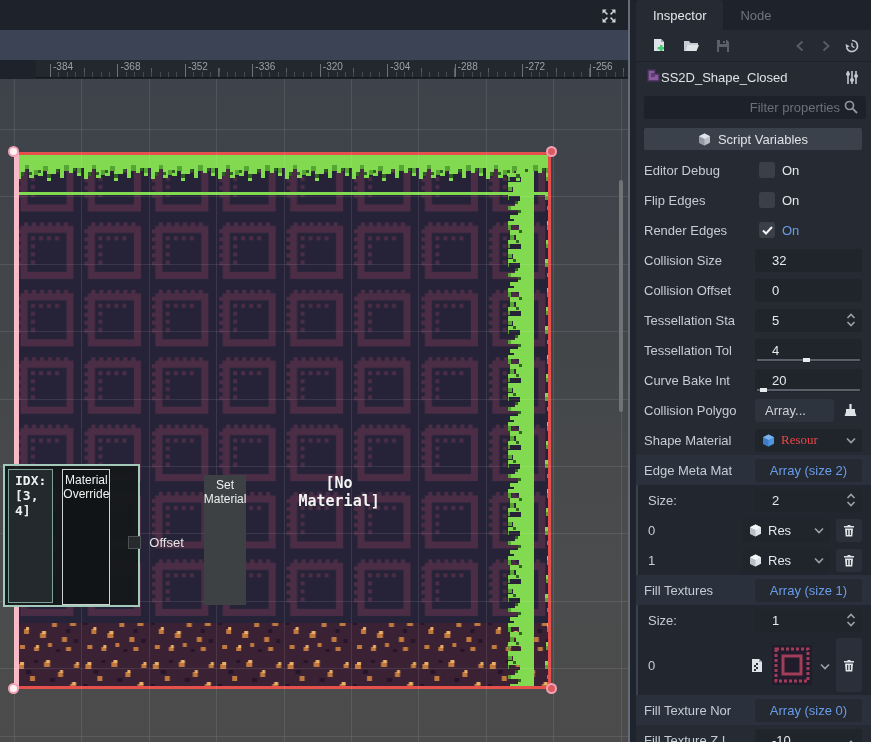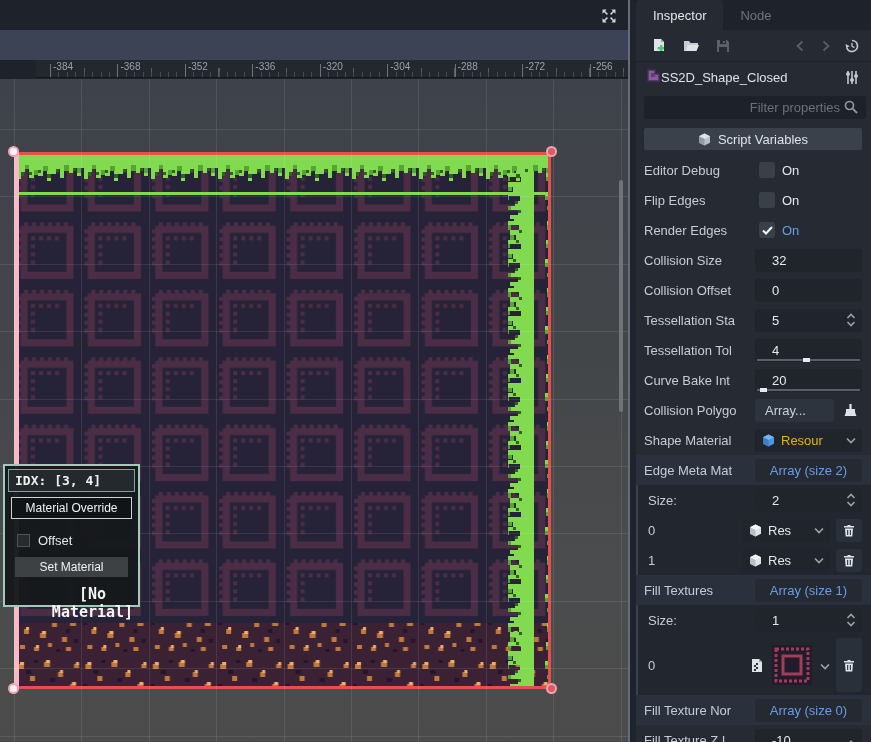--- a/index.html
+++ b/index.html
@@ -34,21 +34,21 @@
   .handle { position:absolute; width:11px; height:11px; border-radius:50%;
     border:2px solid #f2a2b6; z-index:6; }
   .handle.light { background:#fdf3f5; }
   .handle.red { background:#dd5a60; }
   .vscroll { position:absolute; left:619px; top:180px; width:4px; height:232px;
     background:#717477; border-radius:2px; z-index:5; }
 
   
   .popup { position:absolute; left:3px; top:464px; width:137px; height:143px;
     background:rgba(22,25,27,.96); border:2px solid #a3c9bb; z-index:10;
-    display:flex; flex-direction:column; }
+    display:flex; flex-direction:row; }
   .idx-box { margin:3px 3px 2px 3px; border:1px solid #7fa396; background:#23292c;
     color:#ecf0ee; font-family:"DejaVu Sans Mono", monospace; font-size:13px;
     padding:3px 6px; font-weight:bold; }
   .mo-btn { margin:3px 6px 0 6px; border:1px solid #cdd3d0; background:#111416;
     color:#eef1f0; font-size:12px; text-align:center; padding:3px 0; cursor:pointer; }
   .render-row { display:flex; align-items:center; gap:8px; margin:14px 10px 0 12px; }
   .render-check { width:13px; height:13px; background:#272b2d; border:1px solid #4d5355; }
   .render-label { color:#e2e6e4; font-size:13px; }
   .sm-btn { margin:9px 10px 0 10px; background:#3d4143; color:#eef1f0; font-size:12px;
     text-align:center; padding:3px 0; cursor:pointer; }
@@ -89,21 +89,21 @@
     display:flex; align-items:center; justify-content:center; cursor:pointer; }
   .onlabel { color:#e3e6ea; font-size:13px; }
   .onlabel.blue { color:#699ce8; }
   .assignbtn { flex:1; height:23px; background:#2e343d; border-radius:3px; color:#ccd1d7;
     font-size:13px; display:flex; align-items:center; padding-left:10px; cursor:pointer; }
   .iconbtn { width:24px; height:23px; display:flex; align-items:center; justify-content:center;
     margin-left:4px; cursor:pointer; }
   .resbox { flex:1; height:23px; background:#20252c; border-radius:3px; display:flex;
     align-items:center; gap:6px; padding:0 6px 0 7px; cursor:pointer; }
   .resbox .restext { flex:1; font-size:13px; }
-  .restext.blue { color:#eab308; }
+  .restext.blue { color:#ef4444;font-family:Liberation Serif, serif; }
   .restext.white { color:#e3e6ea; }
   .arrayrow { background:#2b313c;gap:19px; }
   .linkbox { flex:1; height:23px; background:#252a32; border-radius:3px; display:flex;
     align-items:center; justify-content:center; color:#699ce8; font-size:13px; cursor:pointer; }
   .subgroup { border-left:2px solid #3a4250; background:#22272f; flex:none; }
   .subgroup .prow { padding-left:10px; }
   .trashbtn { width:26px; height:23px; background:#2a303a; border-radius:3px; margin-left:6px;
     display:flex; align-items:center; justify-content:center; cursor:pointer; flex:none; }
   .texrow { height:60px; }
   .trashbtn.tall { height:54px; }

